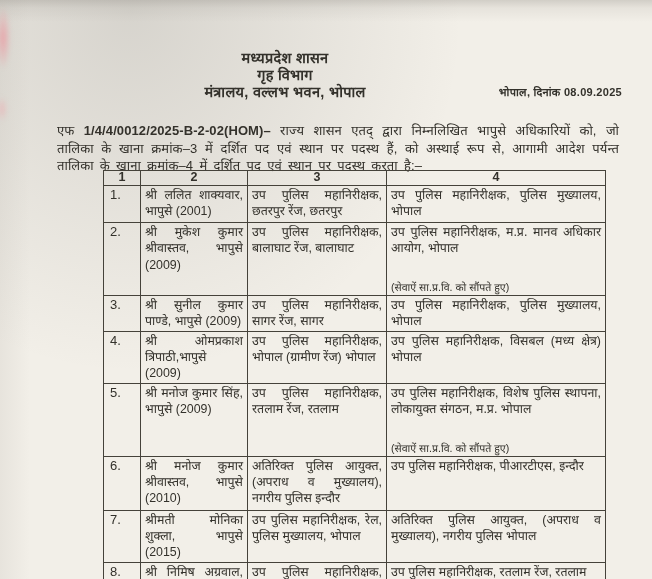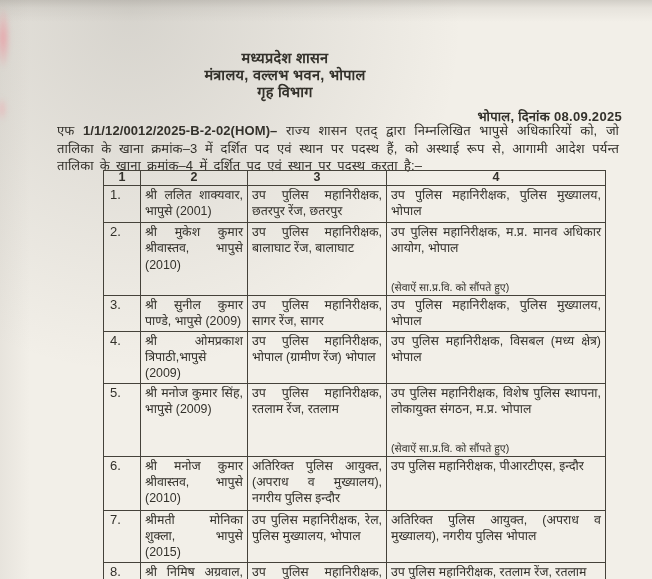--- a/index.html
+++ b/index.html
@@ -26,21 +26,21 @@
     background:radial-gradient(ellipse at center, rgba(238,170,175,0.55), rgba(238,170,175,0) 70%);
     filter:blur(2px);
   }
   .doc-header{
     position:absolute;left:60px;top:18px;width:450px;text-align:center;
     font-weight:bold;letter-spacing:0.3px;margin-top:32px;
   }
   .doc-header .h-line{font-size:14.5px;line-height:16.8px;}
   .dateline{
     position:absolute;top:84px;right:30px;
-    font-size:13px;font-weight:bold;letter-spacing:0.3px;margin-top:23px;
+    font-size:11px;font-weight:bold;letter-spacing:0.3px;
   }
   .order-para{
     position:absolute;left:57px;top:109px;width:562px;
     font-size:13px;line-height:17.6px;text-align:justify;
     word-spacing:2.5px;letter-spacing:0.1px;
   }
   .order-para .file-no{font-weight:bold;}
   table.order-table{
     position:absolute;left:103px;top:170px;width:502px;
     border-collapse:collapse;table-layout:fixed;
@@ -61,27 +61,27 @@
 </style>
 </head>
 <body>
 
 <div class="paper-grain"></div>
 <div class="pink-blob"></div>
 <div class="pink-smudge"></div>
 
 <div class="doc-header">
   <div class="h-line">मध्यप्रदेश शासन</div>
+  <div class="h-line">गृह विभाग</div>
   <div class="h-line">मंत्रालय, वल्लभ भवन, भोपाल</div>
-  <div class="h-line">गृह विभाग</div>
 </div>
 
 <div class="dateline">भोपाल, दिनांक 08.09.2025</div>
 
-<p class="order-para"><span>एफ </span><span class="file-no">1/1/12/0012/2025-B-2-02(HOM)–</span><span> राज्य शासन एतद् द्वारा निम्नलिखित भापुसे अधिकारियों को, जो तालिका के खाना क्रमांक–3 में दर्शित पद एवं स्थान पर पदस्थ हैं, को अस्थाई रूप से, आगामी आदेश पर्यन्त तालिका के खाना क्रमांक–4 में दर्शित पद एवं स्थान पर पदस्थ करता है:–</span></p>
+<p class="order-para"><span>एफ </span><span class="file-no">1/4/4/0012/2025-B-2-02(HOM)–</span><span> राज्य शासन एतद् द्वारा निम्नलिखित भापुसे अधिकारियों को, जो तालिका के खाना क्रमांक–3 में दर्शित पद एवं स्थान पर पदस्थ हैं, को अस्थाई रूप से, आगामी आदेश पर्यन्त तालिका के खाना क्रमांक–4 में दर्शित पद एवं स्थान पर पदस्थ करता है:–</span></p>
 
 <table class="order-table">
   <colgroup>
     <col style="width:37px">
       <col style="width:107px">
       <col style="width:139px">
       <col style="width:219px">
   </colgroup>
   <tbody>
   <tr class="colnums" style="height:15px">
@@ -91,21 +91,21 @@
     <th>4</th>
   </tr>
   <tr style="height:37px">
     <td class="c-num">1.</td>
     <td class="c-name">श्री ललित शाक्यवार, भापुसे (2001)</td>
     <td class="c-cur">उप पुलिस महानिरीक्षक, छतरपुर रेंज, छतरपुर</td>
     <td class="c-new">उप पुलिस महानिरीक्षक, पुलिस मुख्यालय, भोपाल</td>
   </tr>
   <tr style="height:53px">
     <td class="c-num">2.</td>
-    <td class="c-name">श्री मुकेश कुमार श्रीवास्तव, भापुसे (2010)</td>
+    <td class="c-name">श्री मुकेश कुमार श्रीवास्तव, भापुसे (2009)</td>
     <td class="c-cur">उप पुलिस महानिरीक्षक, बालाघाट रेंज, बालाघाट</td>
     <td class="c-new">
       <div>उप पुलिस महानिरीक्षक, म.प्र. मानव अधिकार आयोग, भोपाल</div>
       <div class="note">(सेवाऐं सा.प्र.वि. को सौंपते हुए)</div>
     </td>
   </tr>
   <tr style="height:34px">
     <td class="c-num">3.</td>
     <td class="c-name">श्री सुनील कुमार पाण्डे, भापुसे (2009)</td>
     <td class="c-cur">उप पुलिस महानिरीक्षक, सागर रेंज, सागर</td>

